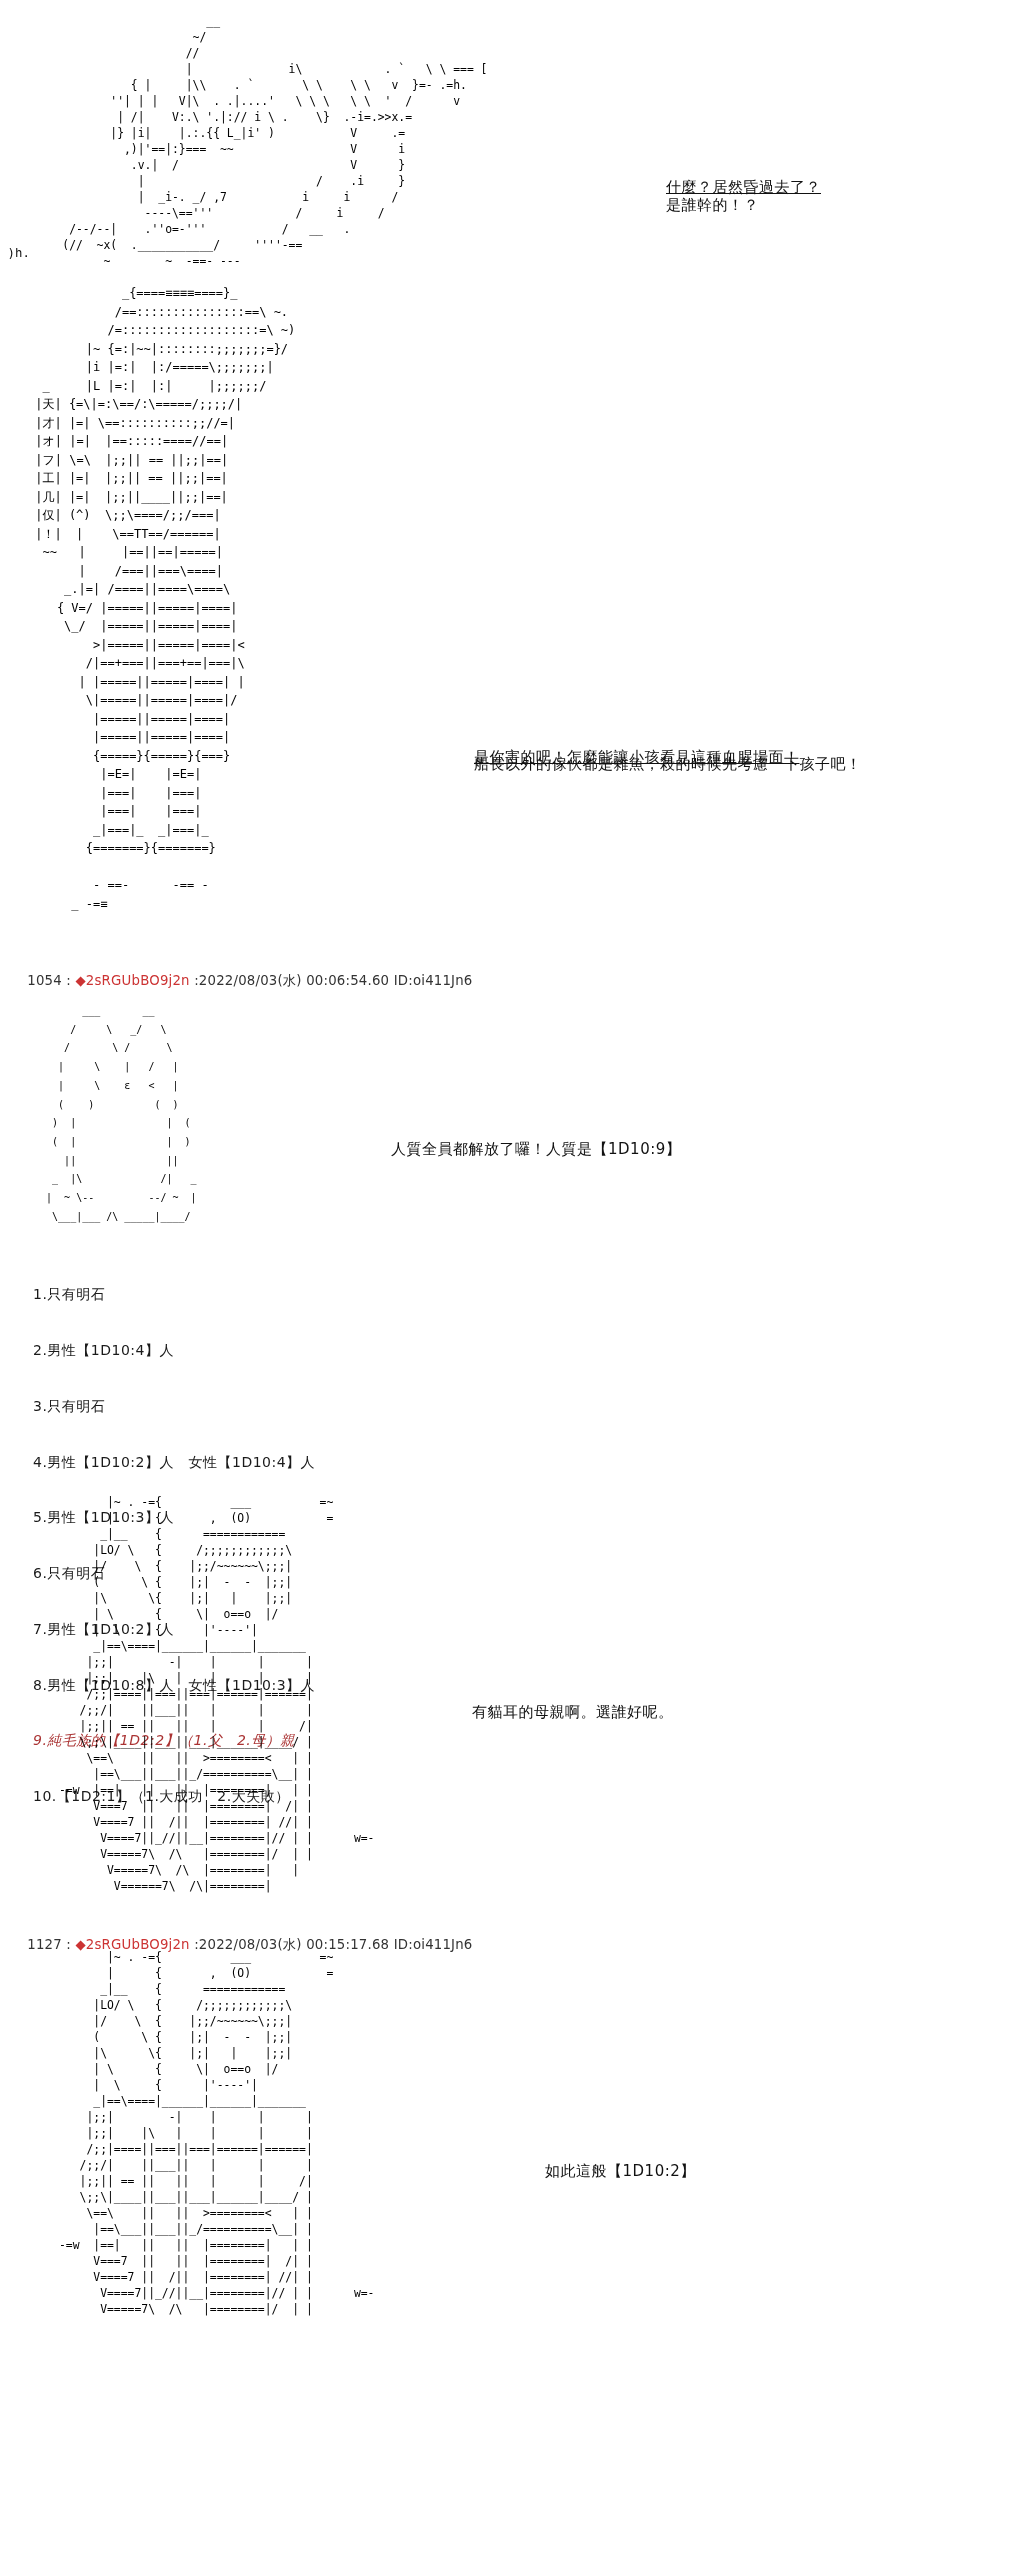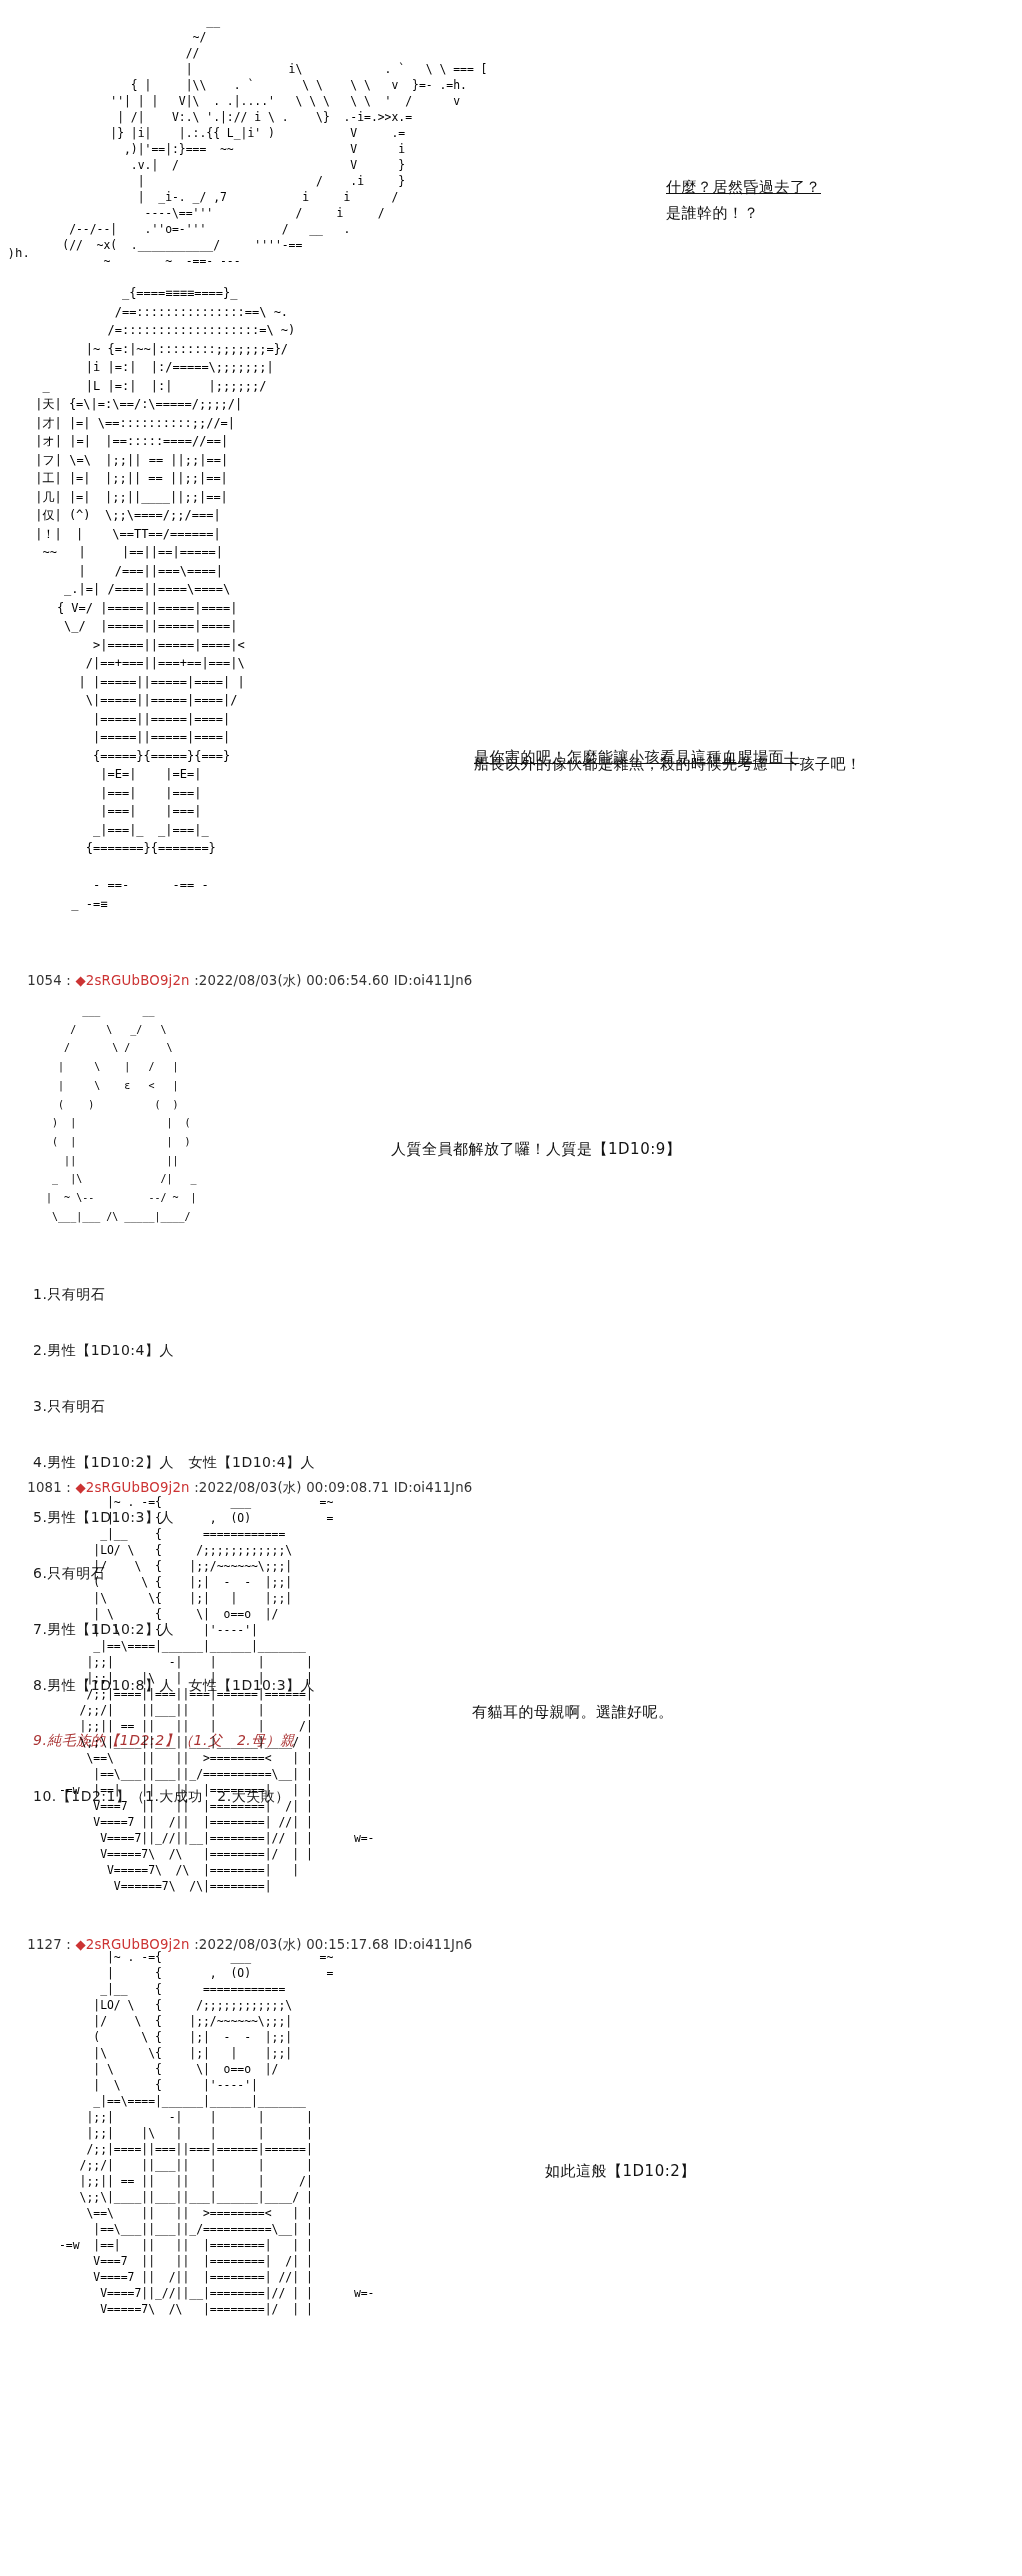--- a/index.html
+++ b/index.html
@@ -17,21 +17,21 @@
   .aa-tail     { position:absolute; left:7.6px; top:246px; font-size:12.3px; font-family:"DejaVu Sans Mono",monospace; }
   .aa-char1    { left:28px;  top:284px;  font-size:12px; line-height:18.5px; }
   .aa-face     { left:28px;  top:1002px; font-size:10px; line-height:18.7px; }
   .aa-char2a   { left:59px;  top:1494px; font-size:11.4px; line-height:16px; }
   .aa-char2b   { left:59px;  top:1949px; font-size:11.4px; line-height:16px; }
   .dialog {
     position:absolute; white-space:pre; font-size:15px;
     color:var(--text-ink,#111); letter-spacing:0.5px;
   }
   .d-s1l1 { left:666px; top:178px;text-decoration:underline; }
-  .d-s1l2 { left:666px; top:204px; }
+  .d-s1l2 { left:666px; top:196px; }
   .d-s2l1 { left:474px; top:748px;text-decoration:underline; }
   .d-s2l2 { left:474px; top:755px; }
   .d-hostage { left:391px; top:1140px; }
   .d-mother  { left:472px; top:1703px;text-align:center; }
   .d-result  { left:504px; top:2162px;margin-left:41px; }
   .post-header {
     position:absolute; left:9.5px; white-space:pre;
     font-size:13.3px; color:var(--header-ink,#333); letter-spacing:0.2px;
   }
   .ph-1 { top:957px; } .ph-2 { top:1464px; } .ph-3 { top:1921px; }
@@ -139,23 +139,20 @@
     <div>3.只有明石</div>
     <div>4.男性【1D10:2】人　女性【1D10:4】人</div>
     <div>5.男性【1D10:3】人</div>
     <div>6.只有明石</div>
     <div>7.男性【1D10:2】人</div>
     <div>8.男性【1D10:8】人　女性【1D10:3】人</div>
     <div class="hl">9.純毛族的【1D2:2】（1.父　2.母）親</div>
     <div>10.【1D2:1】（1.大成功　2.大失敗）</div>
   </div>
 
-  <div class="post-header ph-2">
-    <span class="num">1081 : </span><span class="trip">◆2sRGUbBO9j2n</span><span class="meta"> :2022/08/03(水) 00:09:08.71 ID:oi411Jn6</span>
-  </div>
 
   <pre class="aa aa-char2a">       |~ . -={          ___          =~
        |      {       ,  (O)           =
       _|__    {      ============
      |LO/ \   {     /;;;;;;;;;;;;\
      |/    \  {    |;;/~~~~~~\;;;|
      (      \ {    |;|  -  -  |;;|
      |\      \{    |;|   |    |;;|
      | \      {     \|  o==o  |/
      |  \     {      |'----'|

